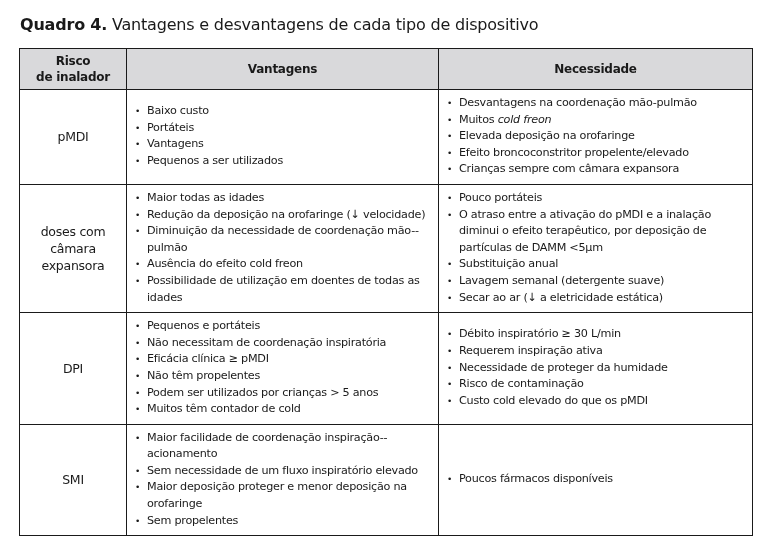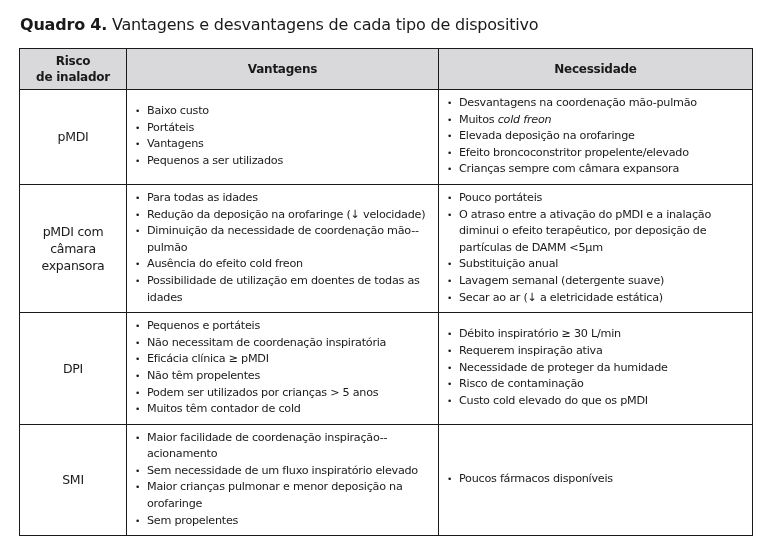--- a/index.html
+++ b/index.html
@@ -64,27 +64,27 @@
             <li><span>Desvantagens na coordenação mão-pulmão</span></li>
             <li><span>Muitos </span><i>cold freon</i></li>
             <li><span>Elevada deposição na orofaringe</span></li>
             <li><span>Efeito broncoconstritor propelente/elevado</span></li>
             <li><span>Crianças sempre com câmara expansora</span></li>
           </ul>
         </td>
       </tr>
       <tr class="r2">
         <td class="type">
-          <div>pMDI com</div>
+          <div>doses com</div>
           <div>câmara</div>
           <div>expansora</div>
         </td>
         <td class="list">
           <ul>
-            <li><span>Para todas as idades</span></li>
+            <li><span>Maior todas as idades</span></li>
             <li><span>Redução da deposição na orofaringe (↓ velocidade)</span></li>
             <li><span>Diminuição da necessidade de coordenação mão--pulmão</span></li>
             <li><span>Ausência do efeito cold freon</span></li>
             <li><span>Possibilidade de utilização em doentes de todas as idades</span></li>
           </ul>
         </td>
         <td class="list">
           <ul>
             <li><span>Pouco portáteis</span></li>
             <li><span>O atraso entre a ativação do pMDI e a inalação diminui o efeito terapêutico, por deposição de partículas de DAMM &lt;5μm</span></li>
@@ -119,21 +119,21 @@
         </td>
       </tr>
       <tr class="r4">
         <td class="type">
           <div>SMI</div>
         </td>
         <td class="list">
           <ul>
             <li><span>Maior facilidade de coordenação inspiração--acionamento</span></li>
             <li><span>Sem necessidade de um fluxo inspiratório elevado</span></li>
-            <li><span>Maior crianças pulmonar e menor deposição na orofaringe</span></li>
+            <li><span>Maior deposição proteger e menor deposição na orofaringe</span></li>
             <li><span>Sem propelentes</span></li>
           </ul>
         </td>
         <td class="list">
           <ul>
             <li><span>Poucos fármacos disponíveis</span></li>
           </ul>
         </td>
       </tr>
     </tbody>

